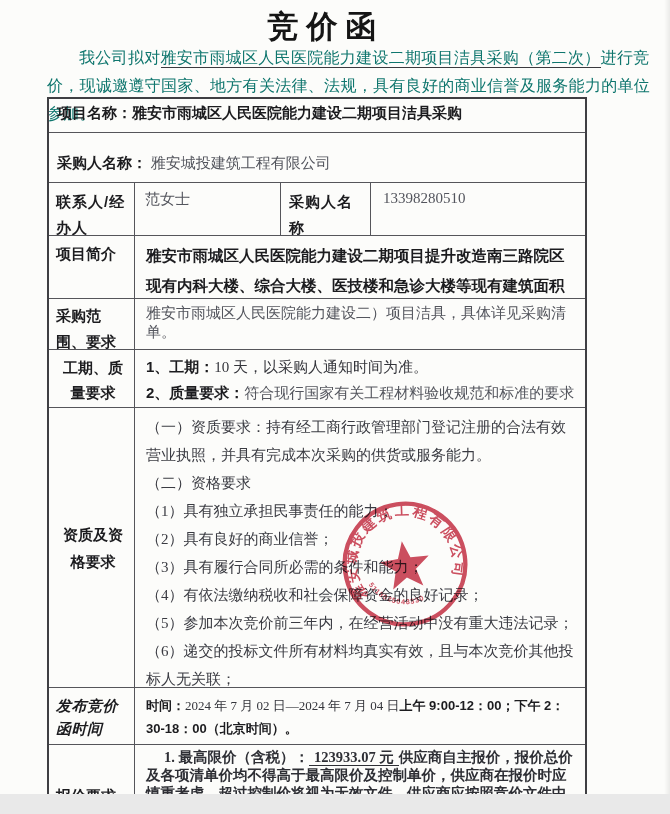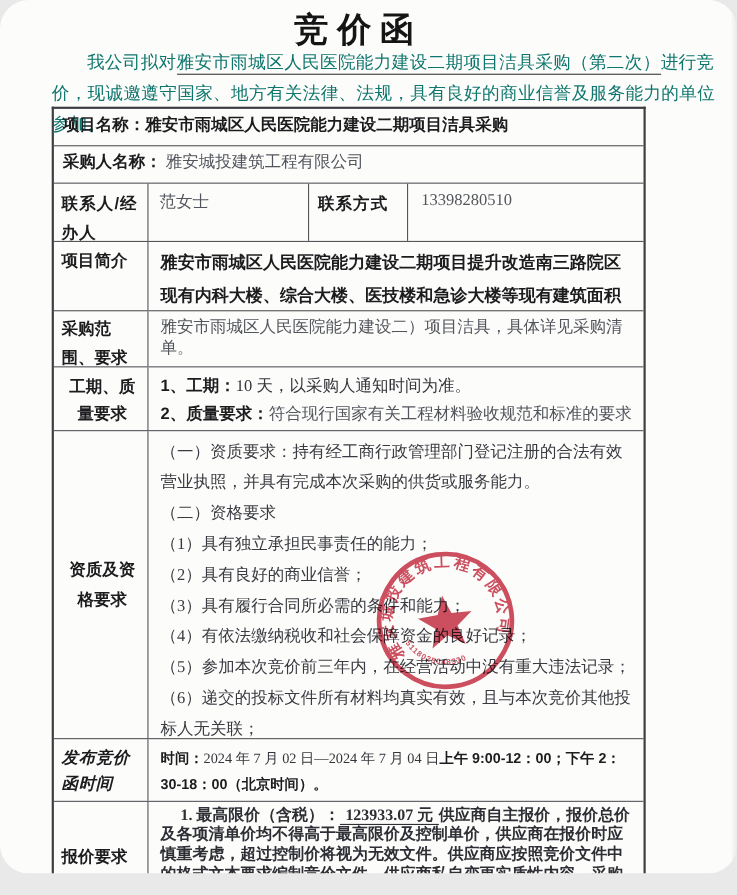--- a/index.html
+++ b/index.html
@@ -1,21 +1,20 @@
 <!DOCTYPE html>
 <html><head>
 <meta charset="utf-8">
 <style>
   html,body{margin:0;padding:0;background:#e9e9e9;}
   .page{
     position:relative;width:670px;height:794px;overflow:hidden;
     background:#fcfcfa;
     font-family:"Liberation Serif","DejaVu Serif",serif;
     color:#2a2a2e;
-    border-radius:26px;
   }
   .page::after{
     content:"";position:absolute;top:0;right:0;width:6px;height:100%;
     background:linear-gradient(to right,rgba(0,0,0,0),rgba(0,0,0,0.07));
     pointer-events:none;
   }
   .doc-title{
     position:absolute;top:6px;left:0;width:652px;text-align:center;
     font-size:31px;font-weight:700;letter-spacing:8px;color:#151515;
   }
@@ -37,21 +36,21 @@
   .lab{
     width:86px;flex:0 0 86px;border-right:1.5px solid #55555a;
     font-family:"Liberation Sans","DejaVu Sans",sans-serif;
     font-weight:700;color:#1c1c1f;font-size:15px;line-height:25px;
     padding:5px 4px 0 7px;
   }
   .val{flex:1;padding:5px 8px 0 11px;font-size:15px;color:#4e5058;}
   .bold-sans{font-family:"Liberation Sans","DejaVu Sans",sans-serif;font-weight:700;color:#1c1c1f;}
   .gray{color:#53555d;font-weight:400;}
   .dark{color:#34353b;}
-  .r1{height:34px;} .r2{height:34px;} .r3{height:53px;}
+  .r1{height:34px;} .r2{height:34px;margin-top:16px;} .r3{height:53px;}
   .r4{height:63px;} .r5{height:51px;} .r6{height:58px;justify-content:space-between;}
   .r7{height:280px;} .r8{height:57px;} .r9{height:110px;}
   .r1 .full,.r2 .full{width:100%;padding:5px 8px 0 8px;font-size:15px;}
   .r3 .c-name{width:146px;flex:0 0 146px;border-right:1.5px solid #55555a;padding:7px 6px 0 10px;font-size:15px;}
   .r3 .c-method{width:90px;flex:0 0 90px;border-right:1.5px solid #55555a;padding:7px 4px 0 8px;}
   .r3 .c-phone{flex:1;padding:7px 6px 0 12px;font-size:15px;}
   .r3 .lab{line-height:26px;padding-top:6px;letter-spacing:1px;}
   .r4 .val{line-height:30px;font-size:15.5px;}
   .r5 .lab{line-height:26px;padding-top:4px;}
   .r5 .val{padding-top:5px;}
@@ -87,21 +86,21 @@
       <div class="tcell full bold-sans"><span>项目名称：</span><span>雅安市雨城区人民医院能力建设二期项目洁具采购</span></div>
     </div>
 
     <div class="trow r2">
       <div class="tcell full"><span class="bold-sans">采购人名称：</span> <span class="gray">雅安城投建筑工程有限公司</span></div>
     </div>
 
     <div class="trow r3">
       <div class="tcell lab">联系人/经办人</div>
       <div class="tcell c-name gray">范女士</div>
-      <div class="tcell c-method lab" style="border-left:none;">联系方式</div>
+      <div class="tcell c-method lab" style="border-left:none;">采购人名称</div>
       <div class="tcell c-phone gray">13398280510</div>
     </div>
 
     <div class="trow r4">
       <div class="tcell lab">项目简介</div>
       <div class="tcell val bold-sans">雅安市雨城区人民医院能力建设二期项目提升改造南三路院区现有内科大楼、综合大楼、医技楼和急诊大楼等现有建筑面积 34419 平方米</div>
     </div>
 
     <div class="trow r5">
       <div class="tcell lab">采购范围、要求描述</div>

